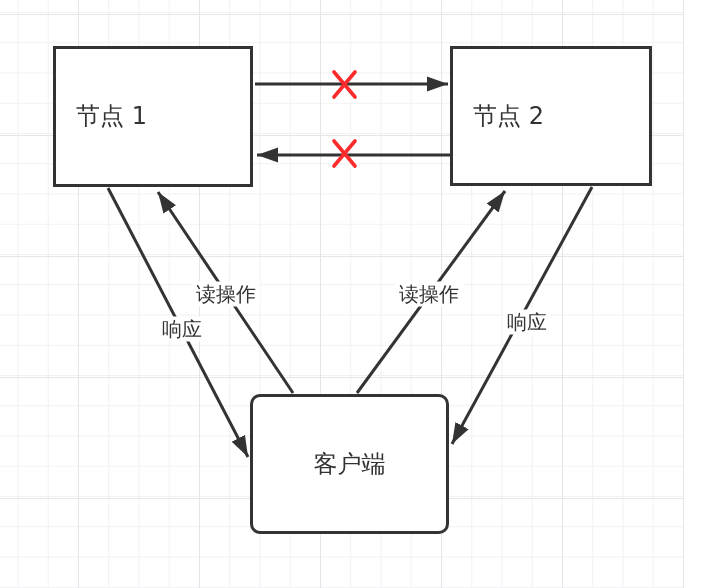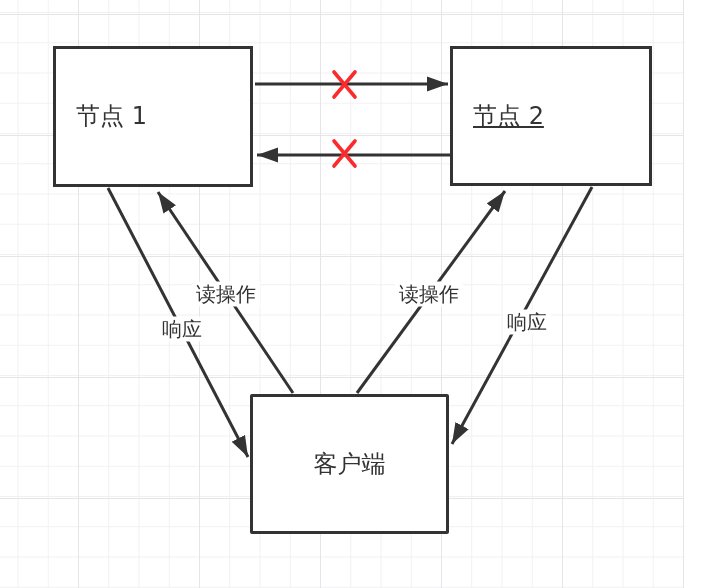--- a/index.html
+++ b/index.html
@@ -39,24 +39,24 @@
     color: #333333;
     font-size: 24px;
     line-height: 1.2;
   }
   .node.rect-node {
     justify-content: flex-start;
     padding-left: 20px;
   }
   .node.rounded-node {
     justify-content: center;
-    border-radius: 2px;
+    border-radius: 10px;
   }
   #node1 { left: 53px;  top: 46px;  width: 200px; height: 141px; }
-  #node2 { left: 450px; top: 46px;  width: 202px; height: 140px; text-decoration: underline; }
+  #node2 { left: 450px; top: 46px;  width: 202px; height: 140px; }
   #client{ left: 250px; top: 394px; width: 199px; height: 140px; }
   .edge-label {
     position: absolute;
     transform: translate(-50%, -50%);
     background: #ffffff;
     color: #333333;
     font-size: 20px;
     line-height: 1.15;
     padding: 1px 4px;
     white-space: nowrap;

